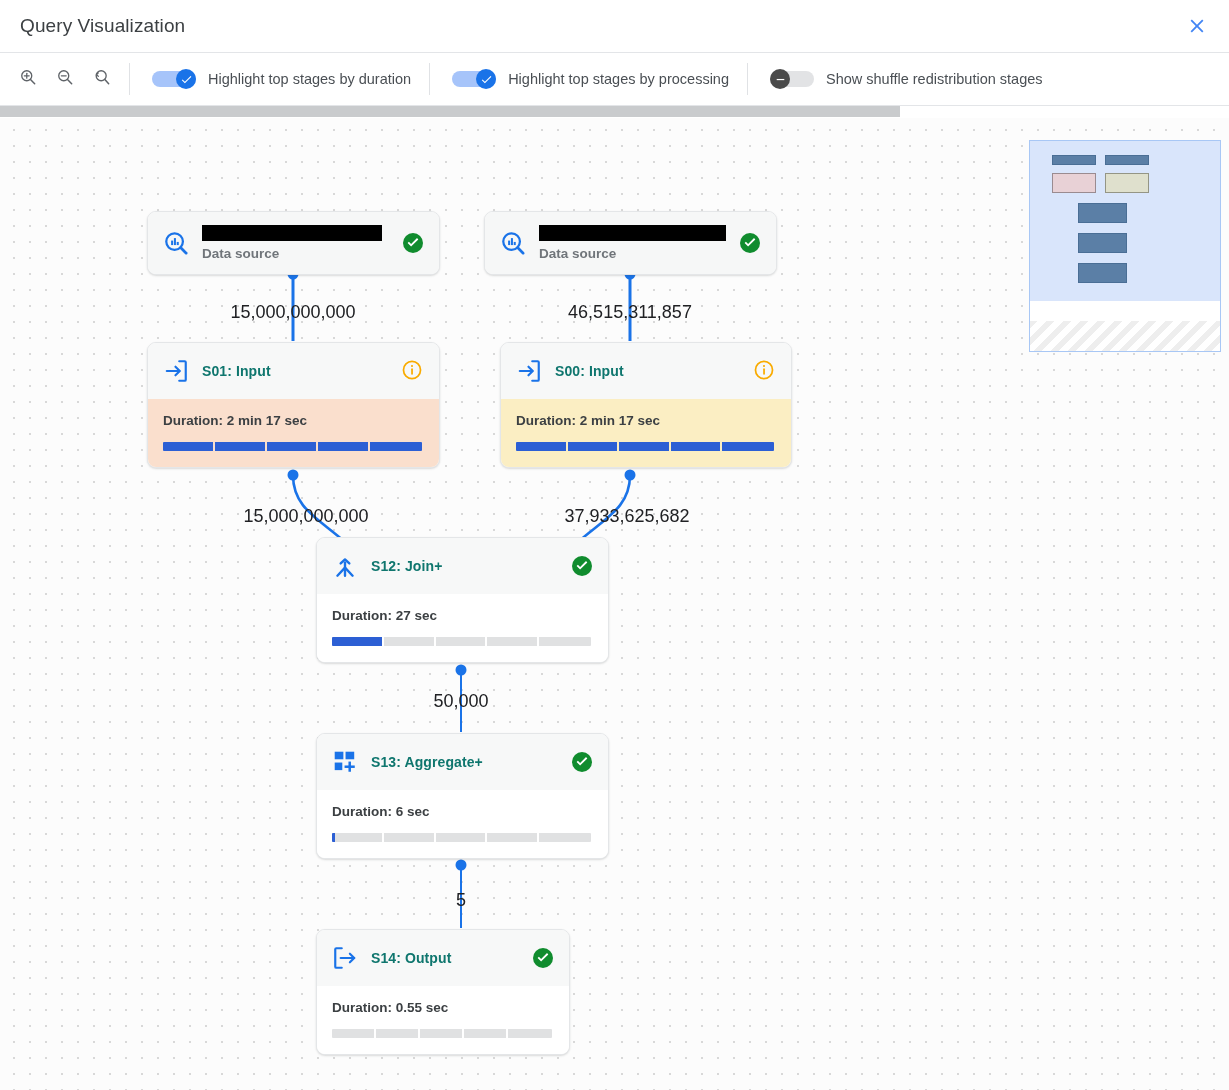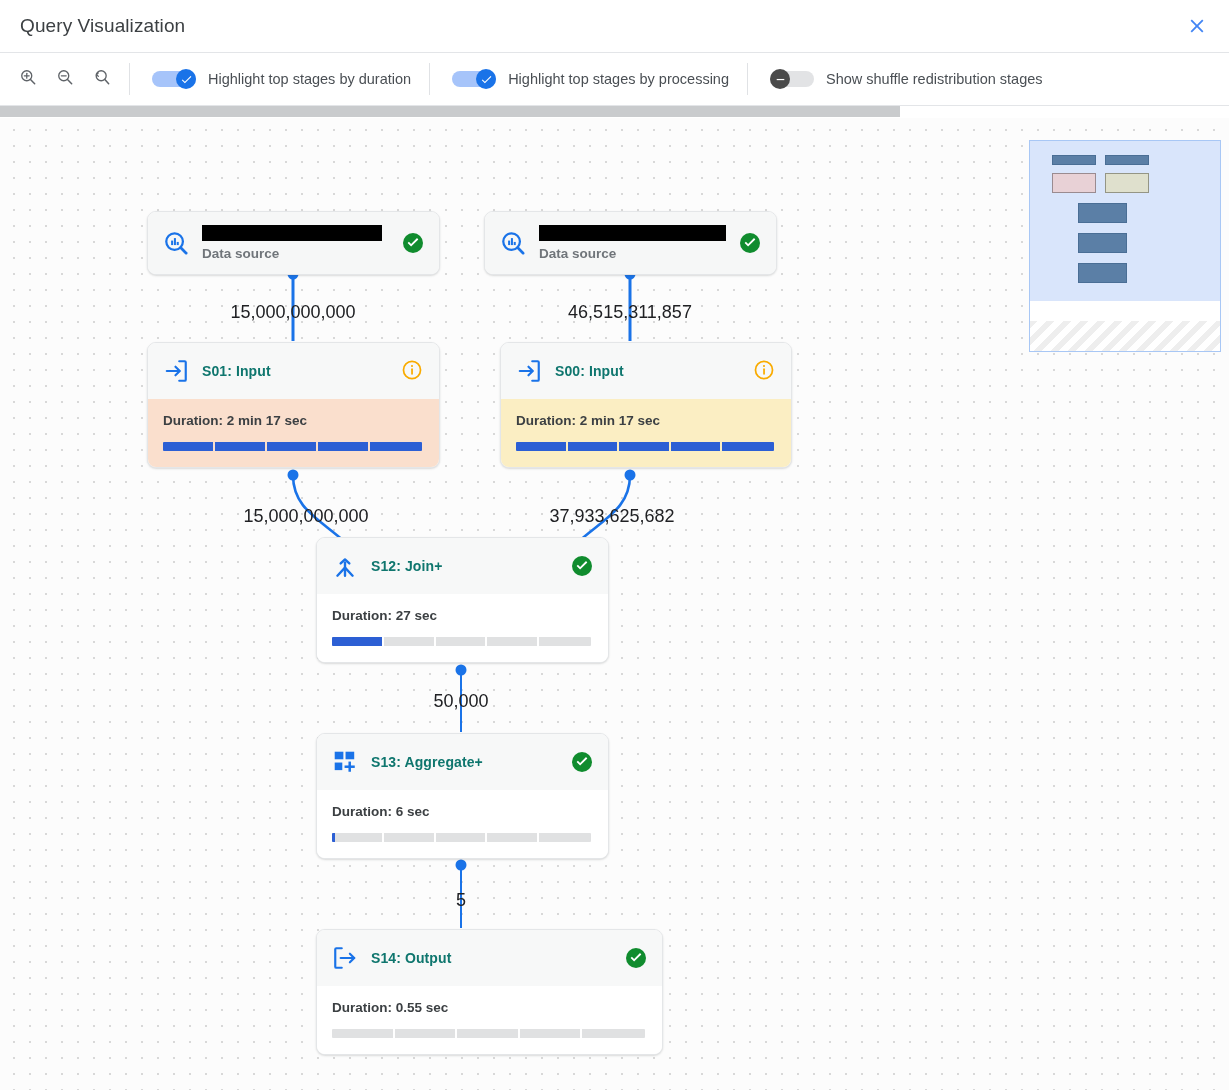--- a/index.html
+++ b/index.html
@@ -360,21 +360,21 @@
       <circle cx="461" cy="552" r="5.5" fill="#1a73e8" stroke="none"></circle>
 
       <path d="M461,747 L461,810" stroke-width="2"></path>
       <circle cx="461" cy="747" r="5.5" fill="#1a73e8" stroke="none"></circle>
     </g>
   </svg>
 
   <div class="edge-label" style="left:293px; top:184px;">15,000,000,000</div>
   <div class="edge-label" style="left:630px; top:184px;">46,515,311,857</div>
   <div class="edge-label" style="left:306px; top:388px;">15,000,000,000</div>
-  <div class="edge-label" style="left:612px; top:388px;">37,933,625,682</div>
+  <div class="edge-label" style="left:627px; top:388px;">37,933,625,682</div>
   <div class="edge-label" style="left:461px; top:573px;">50,000</div>
   <div class="edge-label" style="left:461px; top:772px;">5</div>
 
   <div class="node datasource" style="left:147px; top:93px; width:293px;">
     <div class="node-head">
       <span class="node-icon">
         <svg width="27" height="27" viewBox="0 0 24 24">
           <circle cx="10.3" cy="10.3" r="7.4" fill="none" stroke="#1a73e8" stroke-width="2"></circle>
           <line x1="15.6" y1="15.6" x2="20.6" y2="20.6" stroke="#1a73e8" stroke-width="2.4" stroke-linecap="round"></line>
           <rect x="7.2" y="9.4" width="1.8" height="4" fill="#1a73e8"></rect>
@@ -544,21 +544,21 @@
             <span></span>
             <span></span>
             <span></span>
             <span></span>
             <span></span>
           </span>
       </div>
     </div>
   </div>
 
-  <div class="node" style="left:316px; top:811px; width:347px;">
+  <div class="node" style="left:316px; top:811px; width:254px;">
     <div class="node-head">
       <span class="node-icon">
         <svg width="26" height="26" viewBox="0 0 24 24">
           <path d="M9 3H4a1 1 0 0 0-1 1v16a1 1 0 0 0 1 1h5" fill="none" stroke="#1a73e8" stroke-width="2" stroke-linecap="round"></path>
           <line x1="8" y1="12" x2="20.5" y2="12" stroke="#1a73e8" stroke-width="2" stroke-linecap="round"></line>
           <path d="M16.5 8 20.5 12 16.5 16" fill="none" stroke="#1a73e8" stroke-width="2" stroke-linecap="round" stroke-linejoin="round"></path>
         </svg>
       </span>
       <span class="node-title">S14: Output</span>
       <span class="status-icon">

